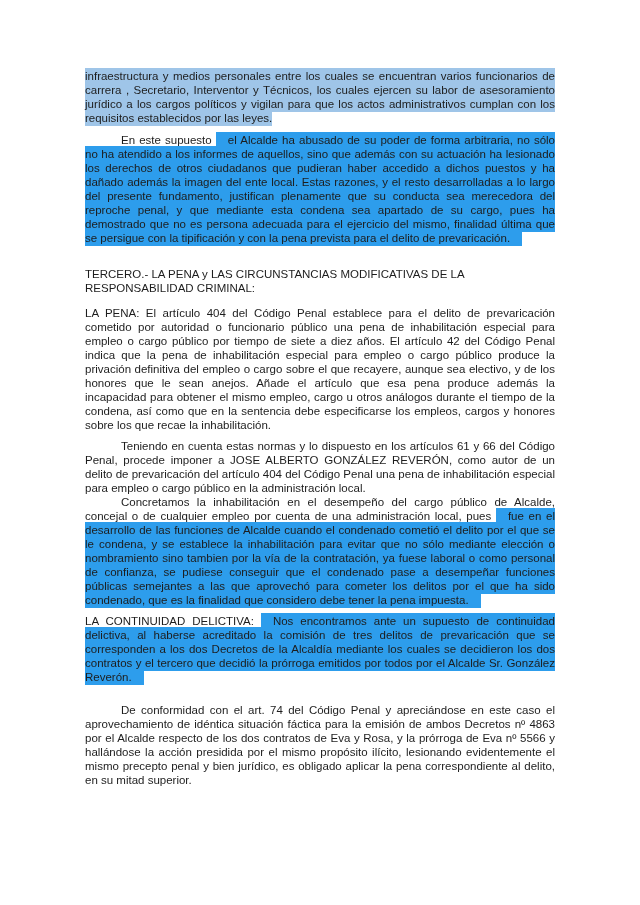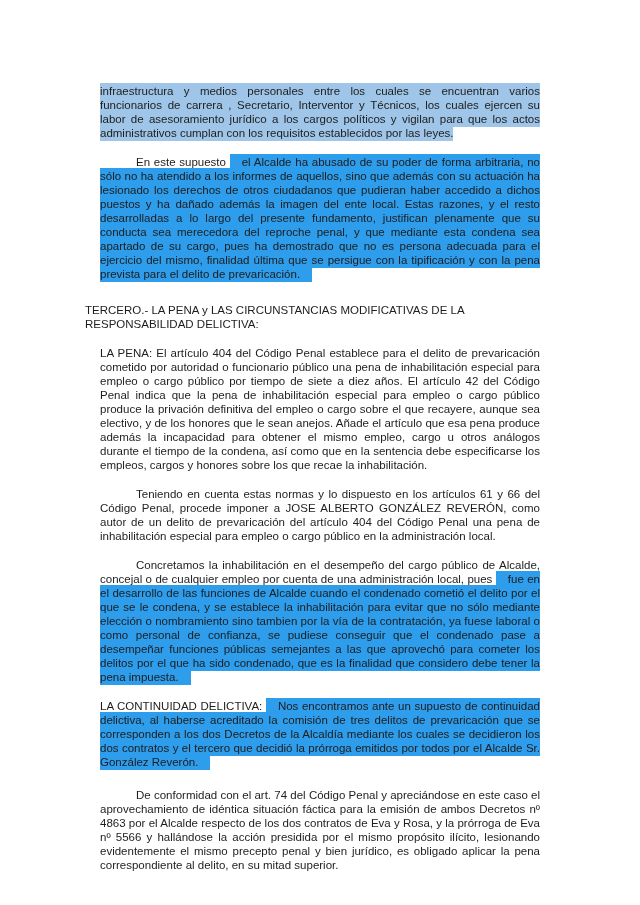--- a/index.html
+++ b/index.html
@@ -14,21 +14,21 @@
     box-sizing: border-box;
     background: var(--page-bg, #ffffff);
     padding: 69px 85px 0 85px;
     font-family: "Liberation Sans", "DejaVu Sans", sans-serif;
     font-size: 11.5px;
     line-height: 14px;
     color: var(--text-color, #1d1d1d);
     overflow: hidden;
   }
   .para {
-    margin: 15px;
+    margin: 0;
     text-align: justify;
   }
   .heading {
     margin: 0;
     text-align: left;
     font-weight: normal;
     font-size: 11.5px;
     line-height: 14px;
   }
   .indent { text-indent: 36px; }
@@ -51,21 +51,21 @@
 </style>
 </head>
 <body>
 
 <div class="page">
 
   <p class="para g8"><span class="hl-light">infraestructura y medios personales entre los cuales se encuentran varios funcionarios de carrera , Secretario, Interventor y Técnicos, los cuales ejercen su labor de asesoramiento jurídico a los cargos políticos y vigilan para que los actos administrativos cumplan con los requisitos establecidos por las leyes.</span></p>
 
   <p class="para indent g22"><span>En este supuesto </span><span class="hl-bright">el Alcalde ha abusado de su poder de forma arbitraria, no sólo no ha atendido a los informes de aquellos, sino que además con su actuación ha lesionado los derechos de otros ciudadanos que pudieran haber accedido a dichos puestos y ha dañado además la imagen del ente local. Estas razones, y el resto desarrolladas a lo largo del presente fundamento, justifican plenamente que su conducta sea merecedora del reproche penal, y que mediante esta condena sea apartado de su cargo, pues ha demostrado que no es persona adecuada para el ejercicio del mismo, finalidad última que se persigue con la tipificación y con la pena prevista para el delito de prevaricación.</span></p>
 
-  <p class="heading g11"><span>TERCERO.- LA PENA y LAS CIRCUNSTANCIAS MODIFICATIVAS DE LA RESPONSABILIDAD DELICTIVA:</span></p>
+  <p class="heading g11"><span>TERCERO.- LA PENA y LAS CIRCUNSTANCIAS MODIFICATIVAS DE LA RESPONSABILIDAD CRIMINAL:</span></p>
 
   <p class="para g7"><span>LA PENA: El artículo 404 del Código Penal establece para el delito de prevaricación cometido por autoridad o funcionario público una pena de inhabilitación especial para empleo o cargo público por tiempo de siete a diez años. El artículo 42 del Código Penal indica que la pena de inhabilitación especial para empleo o cargo público produce la privación definitiva del empleo o cargo sobre el que recayere, aunque sea electivo, y de los honores que le sean anejos. Añade el artículo que esa pena produce además la incapacidad para obtener el mismo empleo, cargo u otros análogos durante el tiempo de la condena, así como que en la sentencia debe especificarse los empleos, cargos y honores sobre los que recae la inhabilitación.</span></p>
 
   <p class="para indent g0"><span>Teniendo en cuenta estas normas y lo dispuesto en los artículos 61 y 66 del Código Penal, procede imponer a JOSE ALBERTO GONZÁLEZ REVERÓN, como autor de un delito de prevaricación del artículo 404 del Código Penal una pena de inhabilitación especial para empleo o cargo público en la administración local.</span></p>
 
   <p class="para indent g7"><span>Concretamos la inhabilitación en el desempeño del cargo público de Alcalde, concejal o de cualquier empleo por cuenta de una administración local, pues </span><span class="hl-bright">fue en el desarrollo de las funciones de Alcalde cuando el condenado cometió el delito por el que se le condena, y se establece la inhabilitación para evitar que no sólo mediante elección o nombramiento sino tambien por la vía de la contratación, ya fuese laboral o como personal de confianza, se pudiese conseguir que el condenado pase a desempeñar funciones públicas semejantes a las que aprovechó para cometer los delitos por el que ha sido condenado, que es la finalidad que considero debe tener la pena impuesta.</span></p>
 
   <p class="para g19"><span>LA CONTINUIDAD DELICTIVA: </span><span class="hl-bright">Nos encontramos ante un supuesto de continuidad delictiva, al haberse acreditado la comisión de tres delitos de prevaricación que se corresponden a los dos Decretos de la Alcaldía mediante los cuales se decidieron los dos contratos y el tercero que decidió la prórroga emitidos por todos por el Alcalde Sr. González Reverón.</span></p>
 
   <p class="para indent g0"><span>De conformidad con el art. 74 del Código Penal y apreciándose en este caso el aprovechamiento de idéntica situación fáctica para la emisión de ambos Decretos nº 4863 por el Alcalde respecto de los dos contratos de Eva y Rosa, y la prórroga de Eva nº 5566 y hallándose la acción presidida por el mismo propósito ilícito, lesionando evidentemente el mismo precepto penal y bien jurídico, es obligado aplicar la pena correspondiente al delito, en su mitad superior.</span></p>

